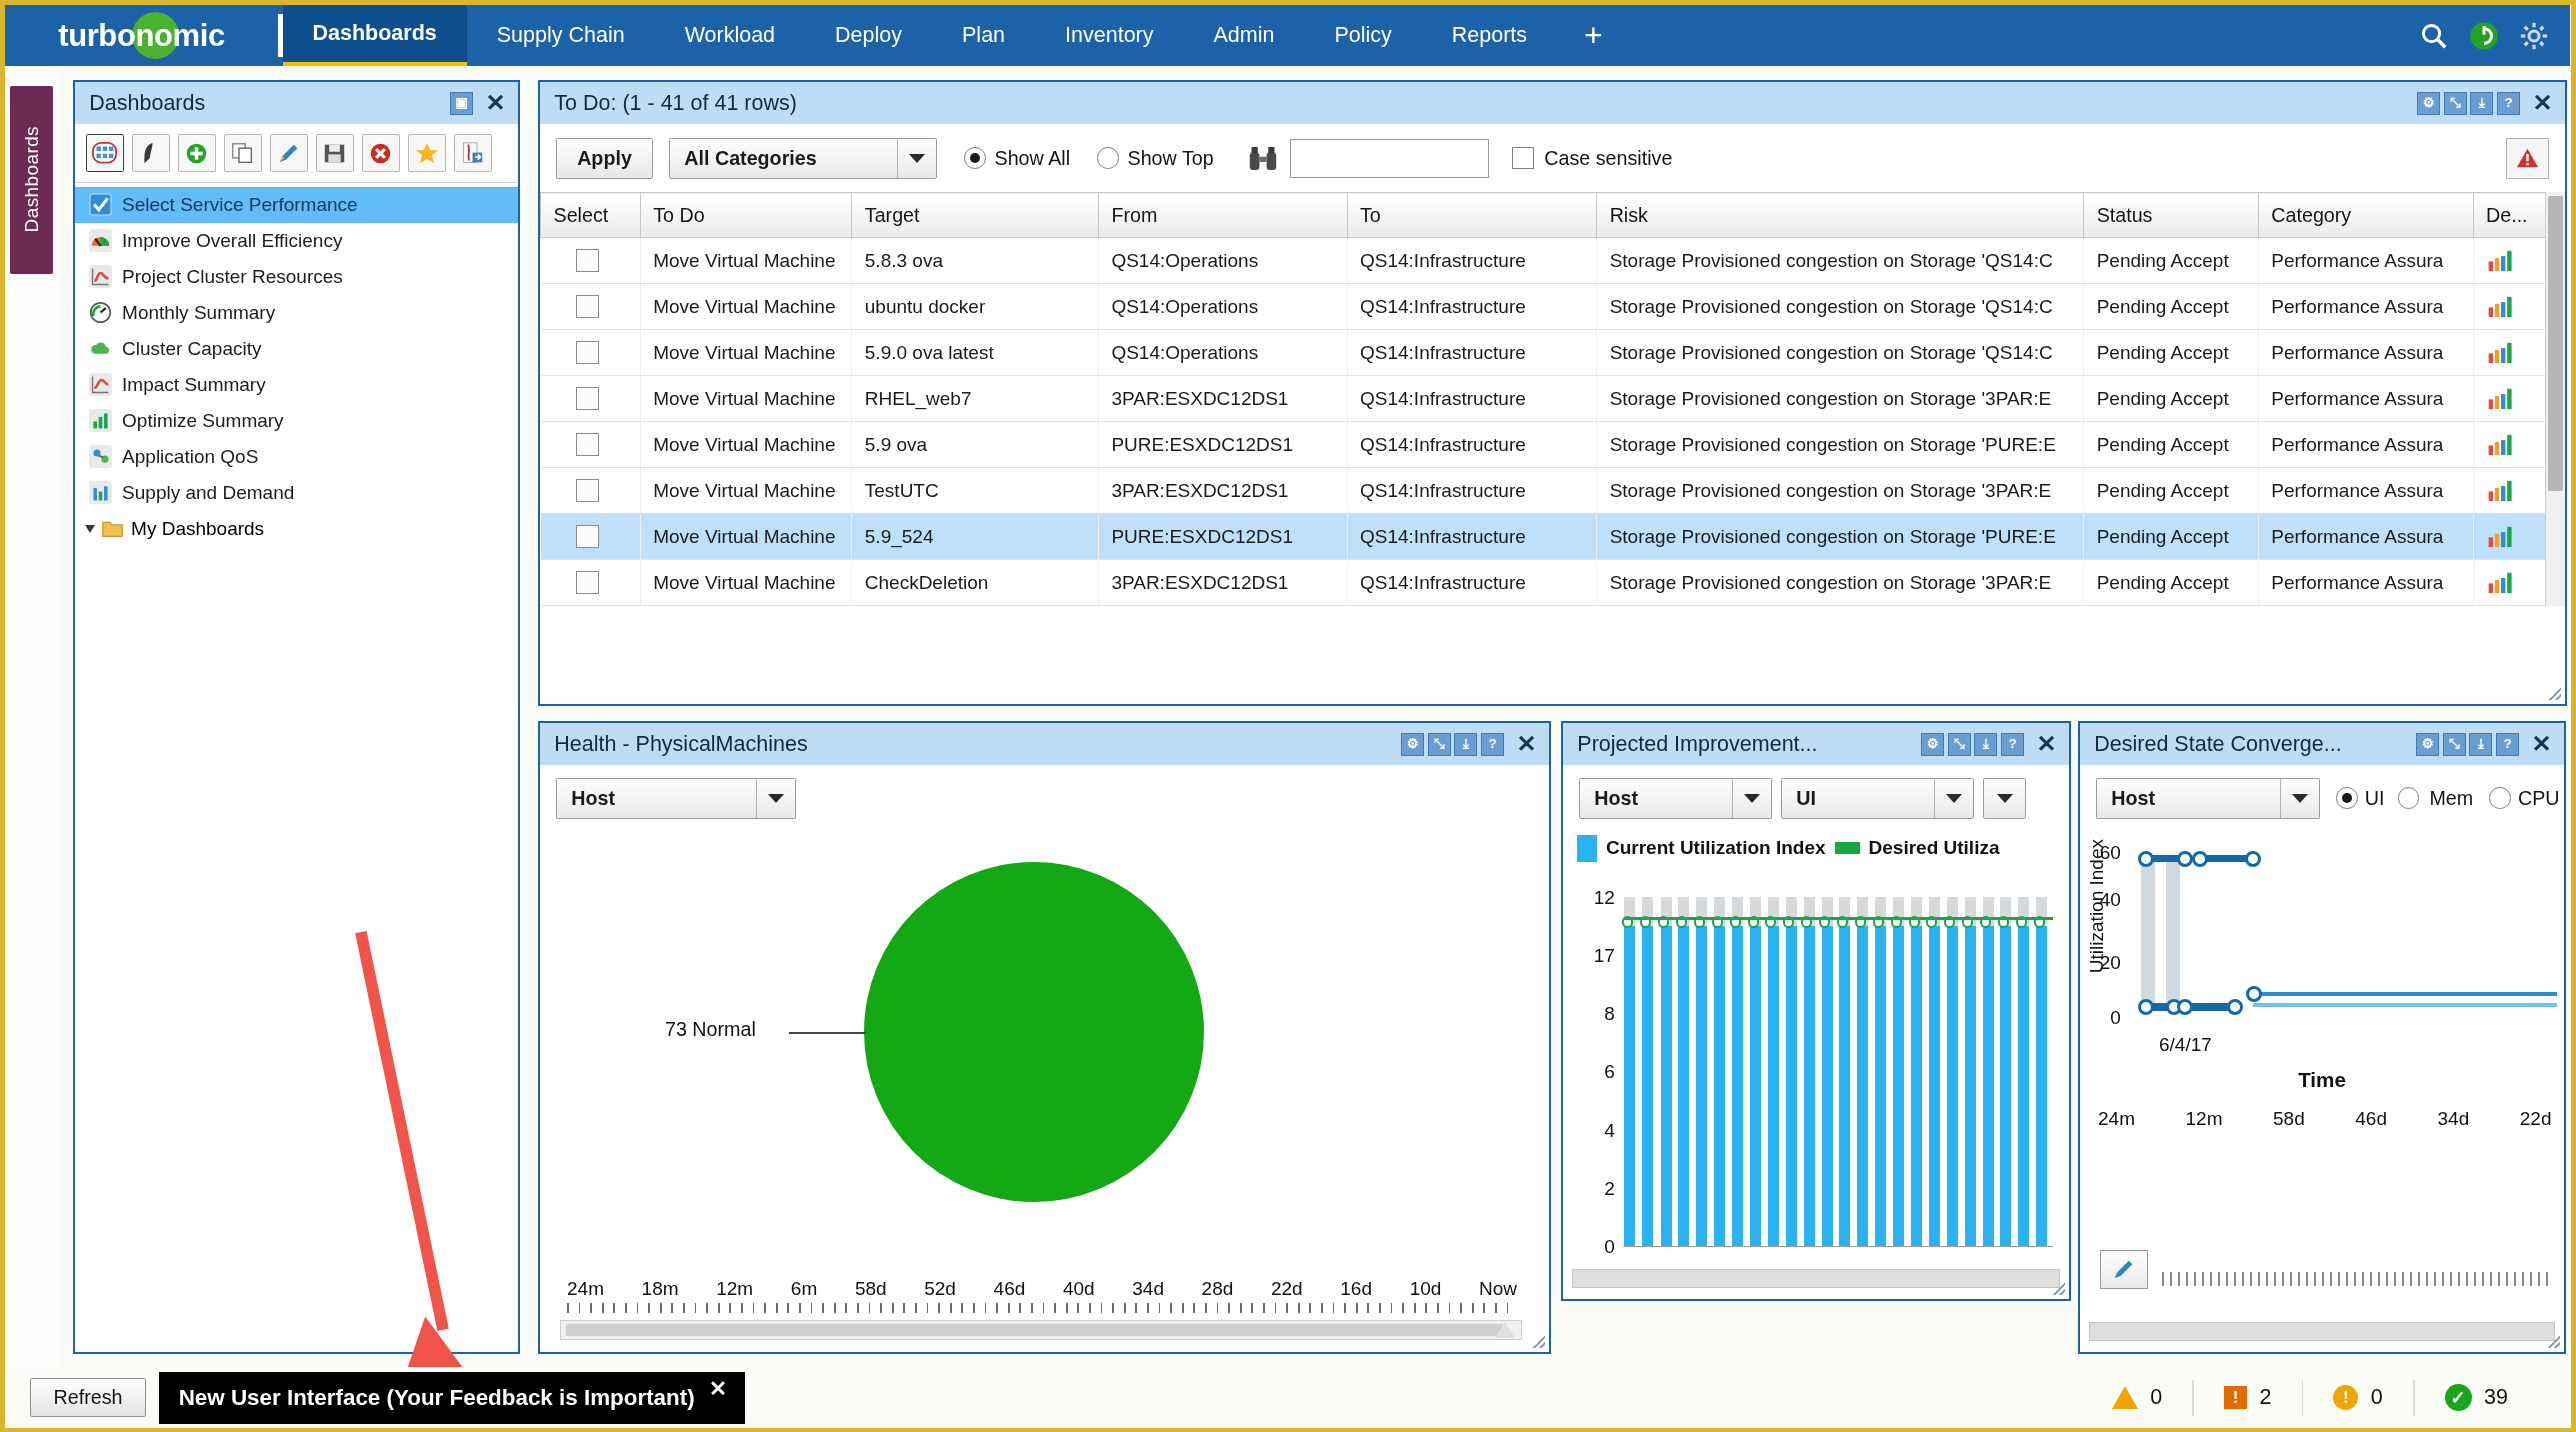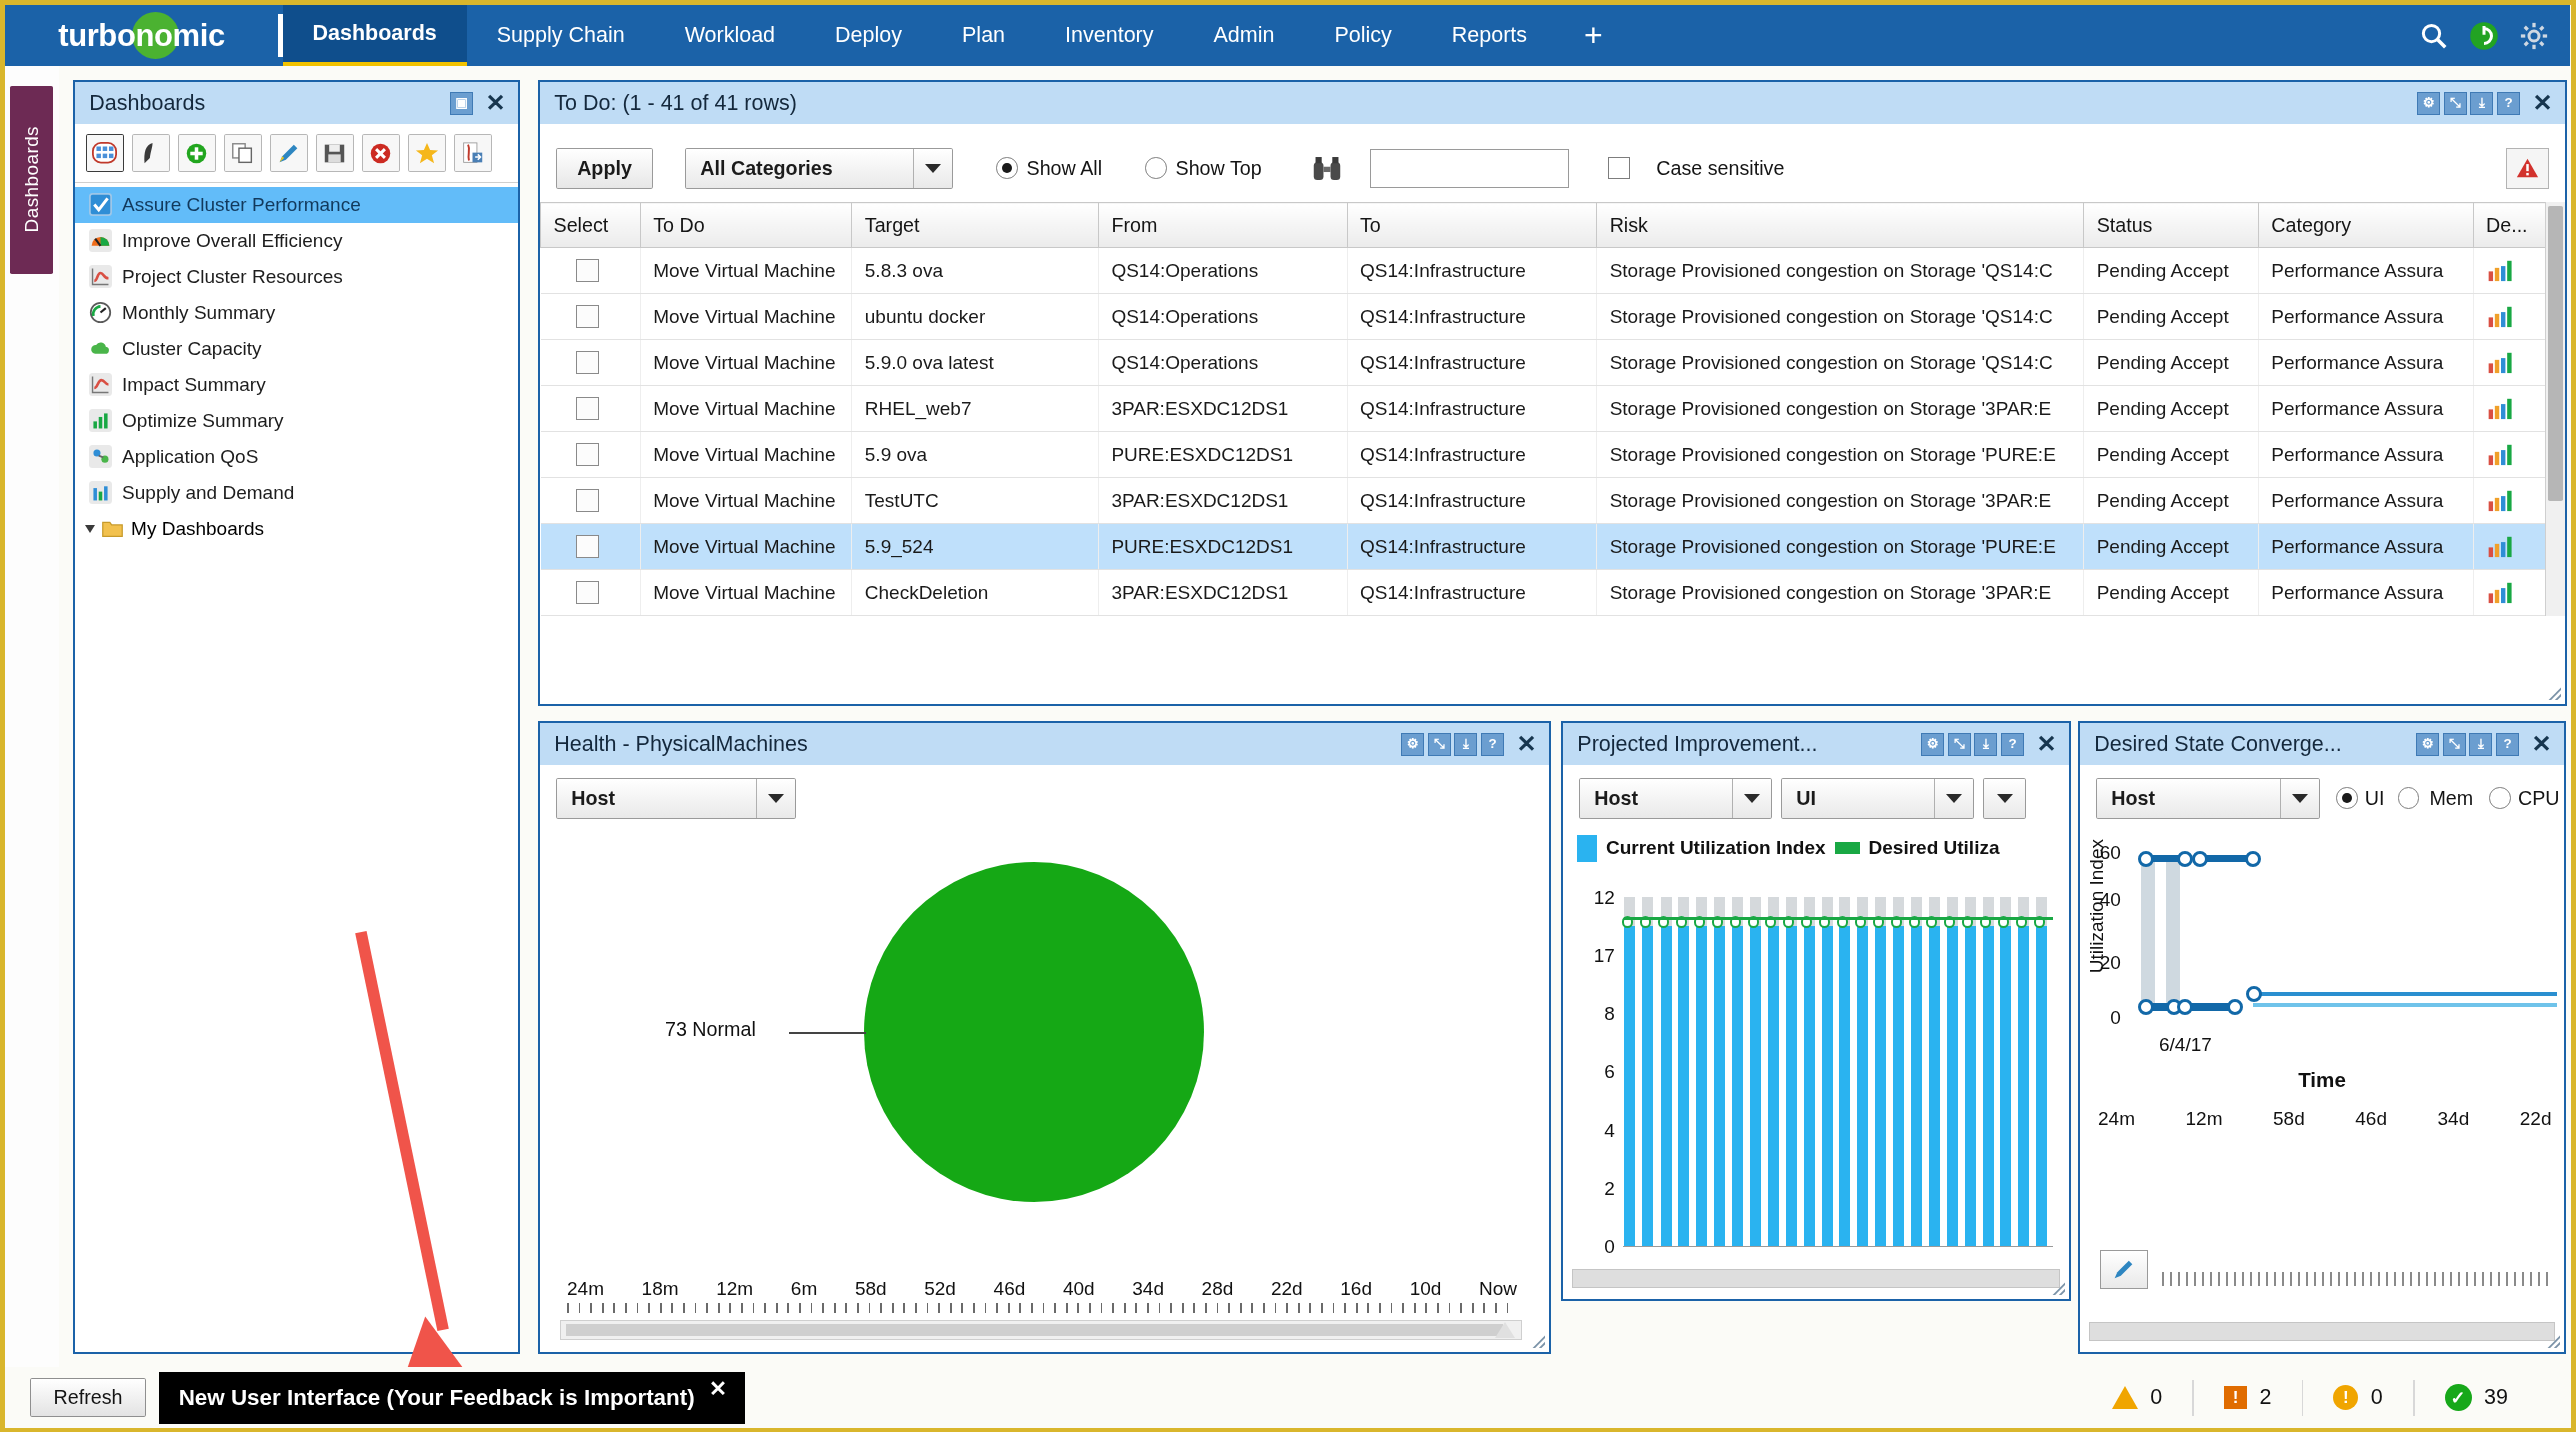--- a/index.html
+++ b/index.html
@@ -100,21 +100,21 @@
   }
   .dash-item.sel { background: #62bcf9; color: #12395c; }
   .di-ico { width: 23px; height: 23px; flex: 0 0 23px; display:block; }
   .dash-folder { display:flex; align-items:center; gap:7.2px; padding-left: 10.7px; height: 36px; font-size:19px;}
   .caret { width:0;height:0;border-left:8px solid #3a3a3a;border-top:5.4px solid transparent;border-bottom:5.4px solid transparent; transform: rotate(90deg); }
   .arrow-annot { position:absolute; left: 268px; top: 841px; }
 
   
   #pnl-todo { left: 533px; top: 75px; width: 2029px; height: 626px; }
   .todo-ctrls {
-    height: 68px; display: flex; align-items: center; gap: 16px; padding: 12px 16px; background:#fff;margin-top:10px;
+    height: 68px; display: flex; align-items: center; gap: 0; padding: 12px 16px; background:#fff;
   }
   .btn {
     height: 41px; min-width: 97px; border: 1.8px solid #9a9a9a; background: linear-gradient(#ffffff,#e7e7e7);
     font-size: 19.7px; font-weight: bold; color: #1b1b1b;
     display: flex; align-items: center; justify-content: center; border-radius: 1.8px;
   }
   .sel-box {
     height: 41px; width: 268px; margin-left: 16px; border: 1.8px solid #9a9a9a;
     background: linear-gradient(#ffffff,#e9e9e9); display: flex; align-items: center;
     font-size: 19.7px; font-weight: bold; color: #1b1b1b; padding-left: 14.3px; border-radius:1.8px;
@@ -376,21 +376,21 @@
           </svg>
       </div>
     </div>
 
     <div class="dash-list">
       <div class="dash-item sel">
         <svg class="di-ico" viewBox="0 0 26 26">
             <rect x="1" y="1" width="24" height="24" rx="3" fill="#2f8ed6" stroke="#9ec7e8" stroke-width="2"></rect>
             <path d="M6 13 l5 6 l10 -13" stroke="#fff" stroke-width="3.4" fill="none"></path>
           </svg>
-        <span>Assure Cluster Performance</span>
+        <span>Select Service Performance</span>
       </div>
       <div class="dash-item">
         <svg class="di-ico" viewBox="0 0 26 26">
             <rect x="0" y="0" width="26" height="26" rx="4" fill="#e9e9e9"></rect>
             <path d="M3 19 A10 10 0 0 1 23 19 Z" fill="#ef6c1a"></path>
             <path d="M13 9 A10 10 0 0 1 23 19 L13 19 Z" fill="#19a844"></path>
             <path d="M13 19 L7 11" stroke="#222" stroke-width="2.4"></path>
           </svg>
         <span>Improve Overall Efficiency</span>
       </div>

